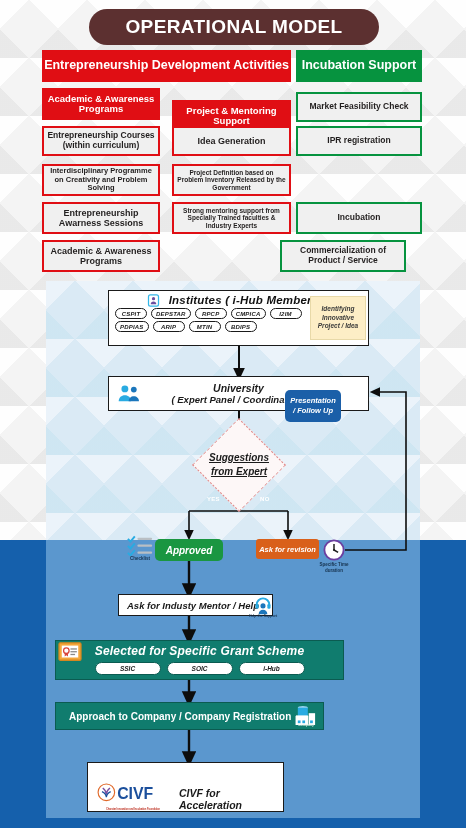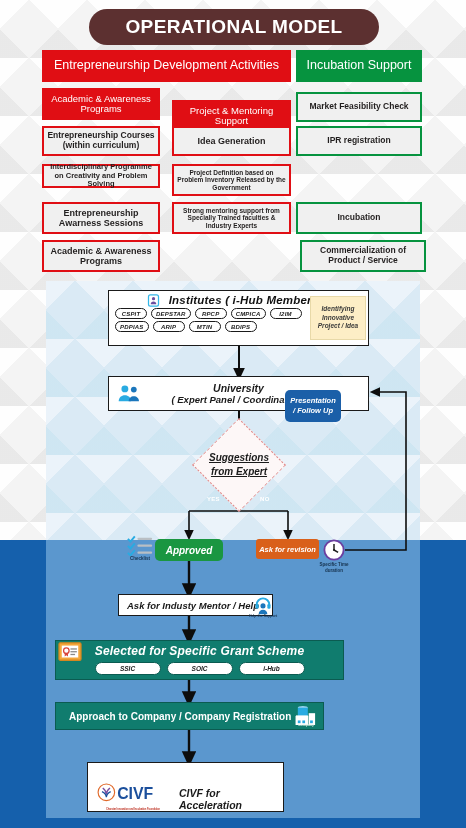--- a/index.html
+++ b/index.html
@@ -65,21 +65,21 @@
     display: flex; align-items: center; justify-content: center;
   }
 
   
   .matrix { position: absolute; left: 0; top: 0; width: 466px; height: 281px; }
 
   .hdr-red, .hdr-green {
     position: absolute;
     display: flex; align-items: center; justify-content: center;
     text-align: center;
-    color: #fff; font-weight: normal;
+    color: #fff; font-weight: bold;
     line-height: 1.1;
   }
   .hdr-red { background: #e00e14; }
   .hdr-green { background: #06933f; }
 
   .cell {
     position: absolute;
     display: flex; align-items: center; justify-content: center;
     text-align: center;
     background: #f0f0f0;
@@ -274,29 +274,29 @@
     <div class="hdr-green" style="left:296px;top:50px;width:126px;height:32px;font-size:12.5px;">Incubation Support</div>
 
     <div class="hdr-red" style="left:42px;top:88px;width:118px;height:32px;font-size:9.5px;">Academic &amp; Awareness Programs</div>
     <div class="hdr-red" style="left:172px;top:100px;width:119px;height:32px;font-size:9.5px;">Project &amp; Mentoring Support</div>
     <div class="cell green" style="left:296px;top:92px;width:126px;height:30px;font-size:8.5px;">Market Feasibility Check</div>
 
     <div class="cell red" style="left:42px;top:126px;width:118px;height:30px;font-size:8.5px;">Entrepreneurship Courses (within curriculum)</div>
     <div class="cell red" style="left:172px;top:126px;width:119px;height:30px;font-size:9px;">Idea Generation</div>
     <div class="cell green" style="left:296px;top:126px;width:126px;height:30px;font-size:8.5px;">IPR registration</div>
 
-    <div class="cell red" style="left:42px;top:164px;width:118px;height:24px;font-size:7.5px;">Interdisciplinary Programme on Creativity and Problem Solving</div>
+    <div class="cell red" style="left:42px;top:164px;width:118px;height:32px;font-size:7.5px;">Interdisciplinary Programme on Creativity and Problem Solving</div>
     <div class="cell red" style="left:172px;top:164px;width:119px;height:32px;font-size:6.5px;">Project Definition based on Problem Inventory Released by the Government</div>
 
     <div class="cell red" style="left:42px;top:202px;width:118px;height:32px;font-size:9px;">Entrepreneurship Awarness Sessions</div>
     <div class="cell red" style="left:172px;top:202px;width:119px;height:32px;font-size:6.5px;">Strong mentoring support from Specially Trained faculties &amp; Industry Experts</div>
     <div class="cell green" style="left:296px;top:202px;width:126px;height:32px;font-size:8.5px;">Incubation</div>
 
     <div class="cell red" style="left:42px;top:240px;width:118px;height:32px;font-size:9px;">Academic &amp; Awareness Programs</div>
-    <div class="cell green" style="left:300px;top:240px;width:126px;height:32px;font-size:8.5px;">Commercialization of Product / Service</div>
+    <div class="cell green" style="left:280px;top:240px;width:126px;height:32px;font-size:8.5px;">Commercialization of Product / Service</div>
   </div>
 
   <svg class="connectors">
     <defs>
       <marker id="ah" markerWidth="7" markerHeight="7" refX="3.2" refY="3" orient="auto">
         <path d="M0,0 L6.5,3 L0,6 z" fill="#0d0d0d"></path>
       </marker>
     </defs>
 
     <line x1="239" y1="346" x2="239" y2="374" stroke="#0d0d0d" stroke-width="2" marker-end="url(#ah)"></line>

